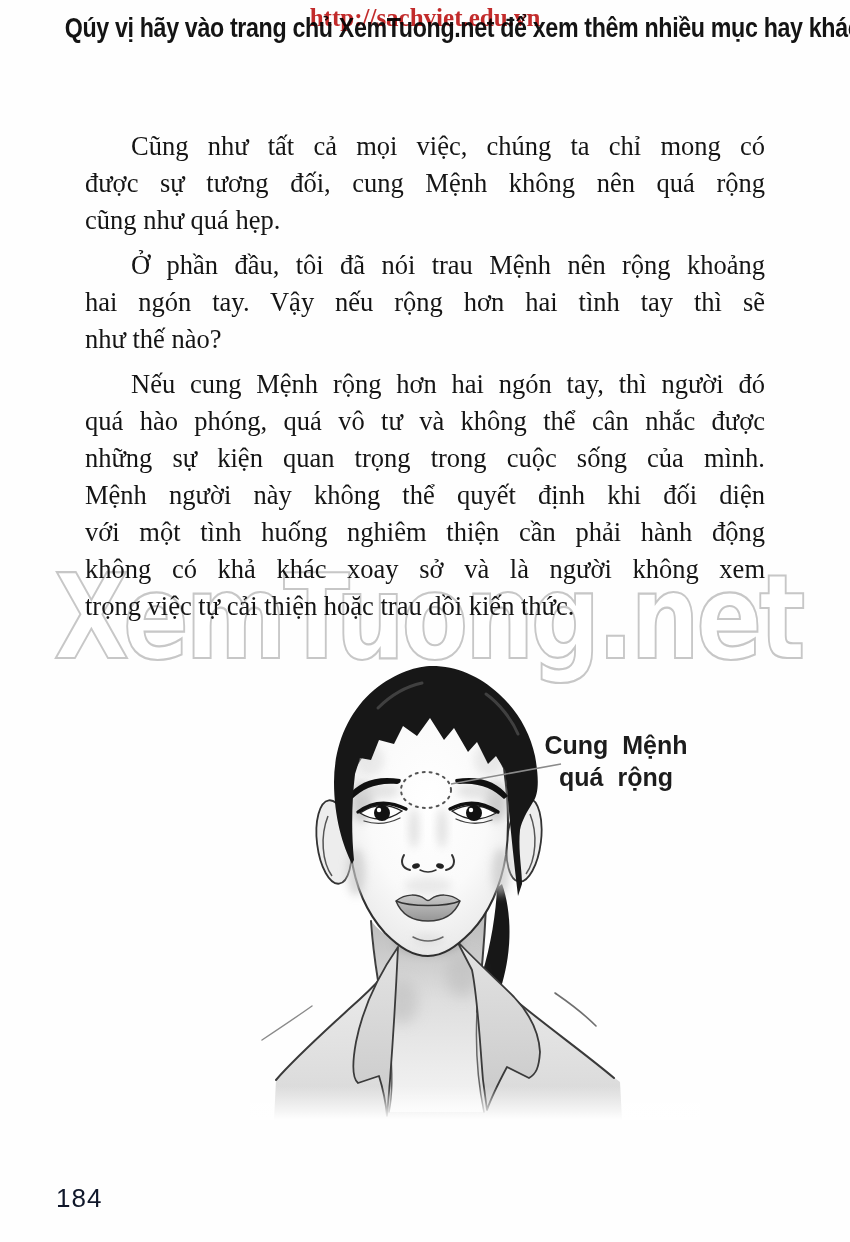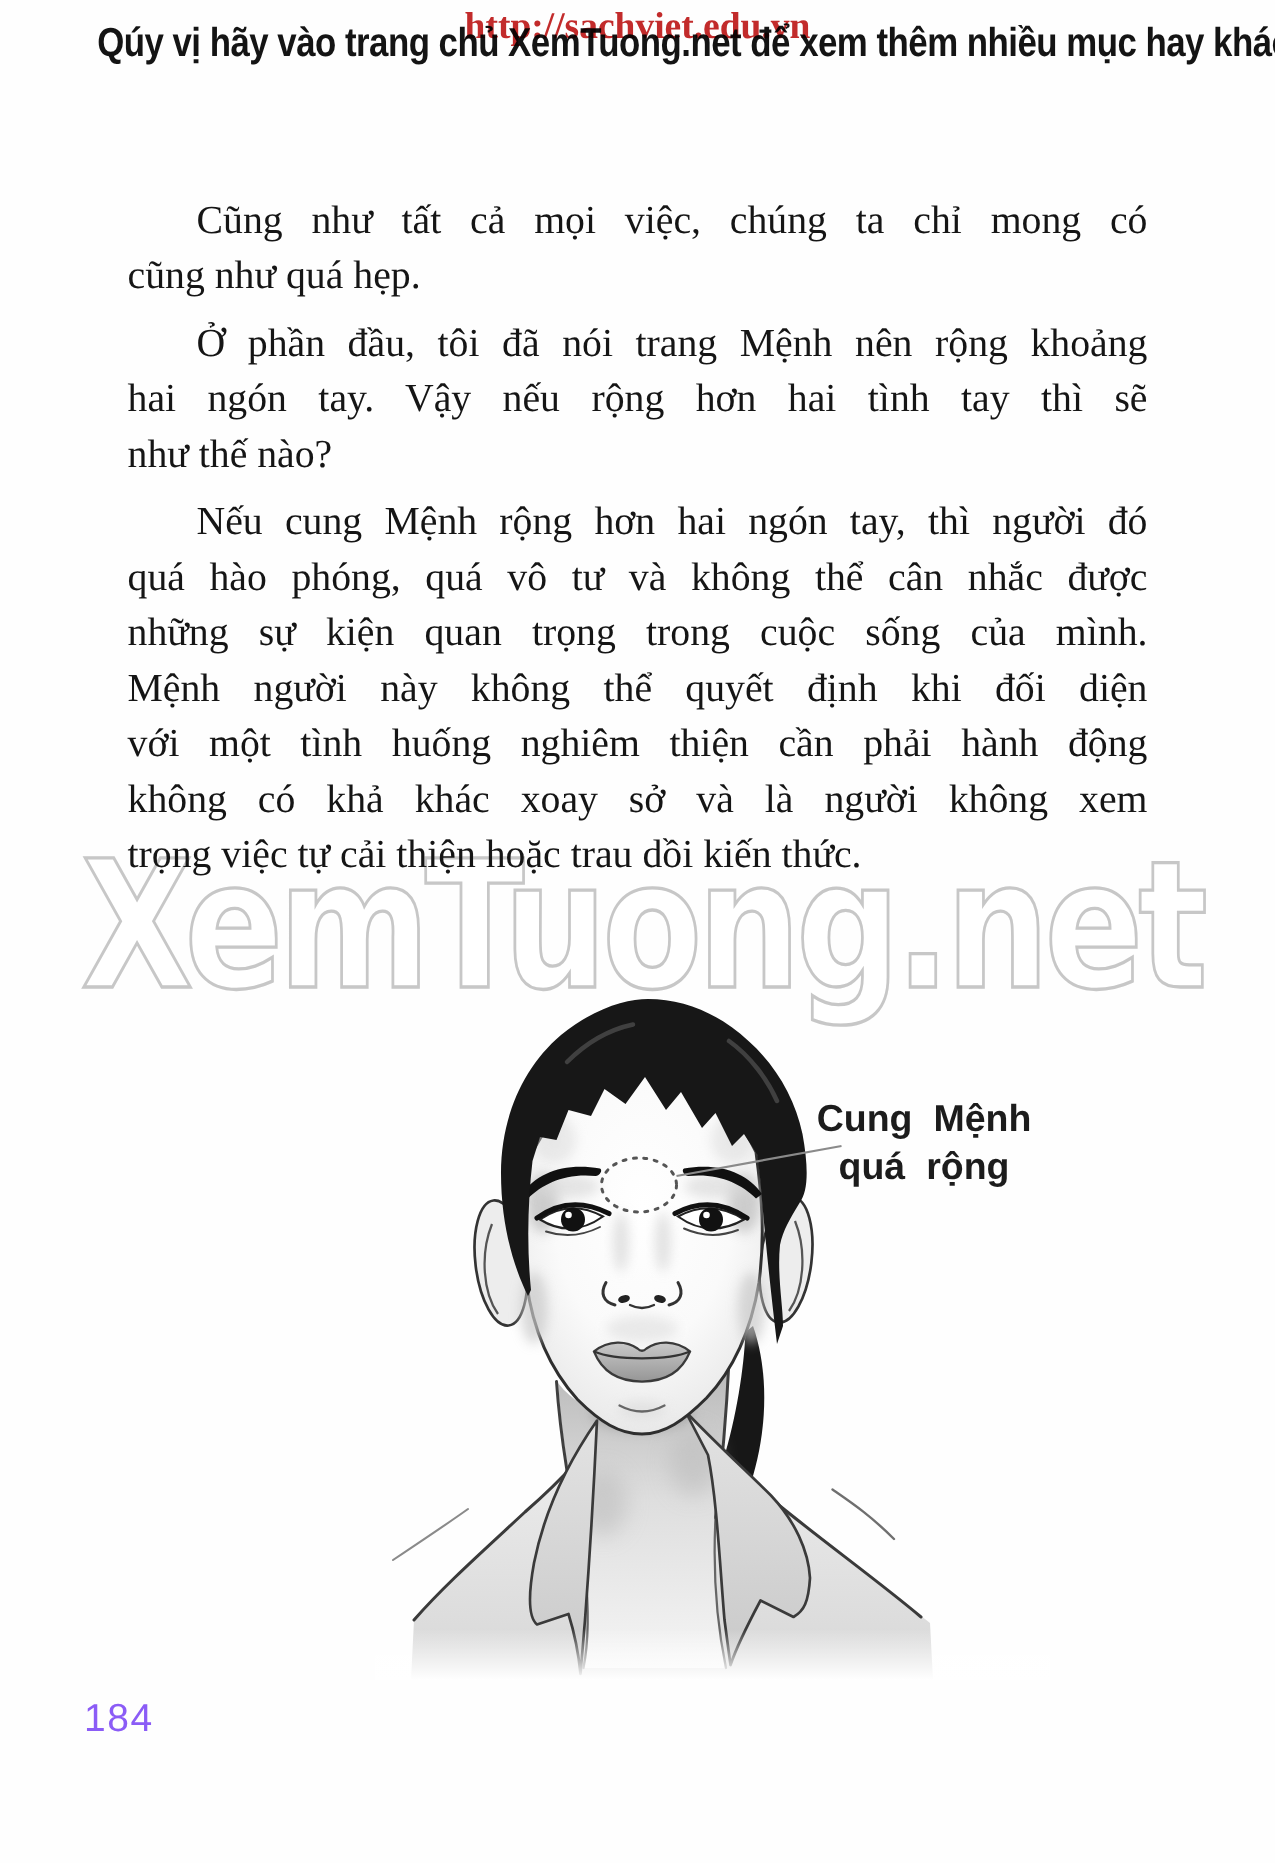--- a/index.html
+++ b/index.html
@@ -24,45 +24,46 @@
   .para{margin:0 0 8px 0;}
   .bl{height:37px;line-height:37px;}
   .jl{text-align:justify;text-align-last:justify;}
   .first{padding-left:46px;}
   .last{text-align:center;text-align-last:left;}
 
   
   .figure{position:absolute;left:250px;top:650px;z-index:1;}
 
   
-  .pagenum{position:absolute;left:56px;top:1130px;
+  .pagenum{position:absolute;left:56px;top:1183px;
            font-family:"Liberation Sans","DejaVu Sans",sans-serif;
-           font-size:26px;letter-spacing:1px;color:#8b5cf6;z-index:1;}
+           font-size:26px;letter-spacing:1px;color:#0f172a;z-index:1;}
 </style>
 </head>
 <body>
 
 <div class="page">
 
   <div class="header">
     <span class="promo">Qúy vị hãy vào trang chủ XemTuong.net để xem thêm nhiều mục hay khác</span>
     <span class="overlay-url">http://sachviet.edu.vn</span>
   </div>
 
   <svg class="watermark" width="760" height="160" viewBox="0 0 760 160">
     <text x="6" y="102" font-family="DejaVu Sans, sans-serif" font-weight="bold" font-size="118" letter-spacing="-4" textLength="748" lengthAdjust="spacingAndGlyphs" fill="#ffffff" fill-opacity="0.55" stroke="#c7c7c7" stroke-width="2.2">XemTuong.net</text>
   </svg>
 
   <div class="bodytext">
     <div class="para">
       <div class="bl jl first">Cũng như tất cả mọi việc, chúng ta chỉ mong có</div>
+      <div class="bl jl">được sự tương đối, cung Mệnh không nên quá rộng</div>
       <div class="bl last">cũng như quá hẹp.</div>
     </div>
     <div class="para">
-      <div class="bl jl first">Ở phần đầu, tôi đã nói trang Mệnh nên rộng khoảng</div>
+      <div class="bl jl first">Ở phần đầu, tôi đã nói trau Mệnh nên rộng khoảng</div>
       <div class="bl jl">hai ngón tay. Vậy nếu rộng hơn hai tình tay thì sẽ</div>
       <div class="bl last">như thế nào?</div>
     </div>
     <div class="para">
       <div class="bl jl first">Nếu cung Mệnh rộng hơn hai ngón tay, thì người đó</div>
       <div class="bl jl">quá hào phóng, quá vô tư và không thể cân nhắc được</div>
       <div class="bl jl">những sự kiện quan trọng trong cuộc sống của mình.</div>
       <div class="bl jl">Mệnh người này không thể quyết định khi đối diện</div>
       <div class="bl jl">với một tình huống nghiêm thiện cần phải hành động</div>
       <div class="bl jl">không có khả khác xoay sở và là người không xem</div>

